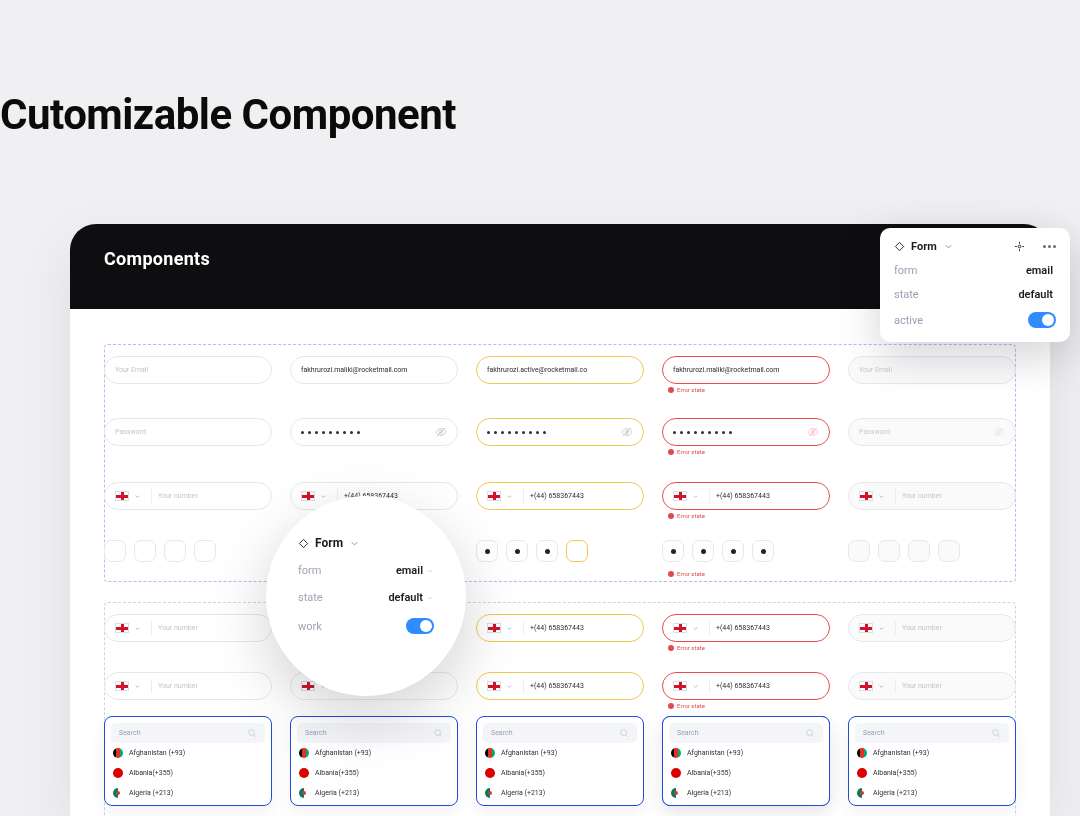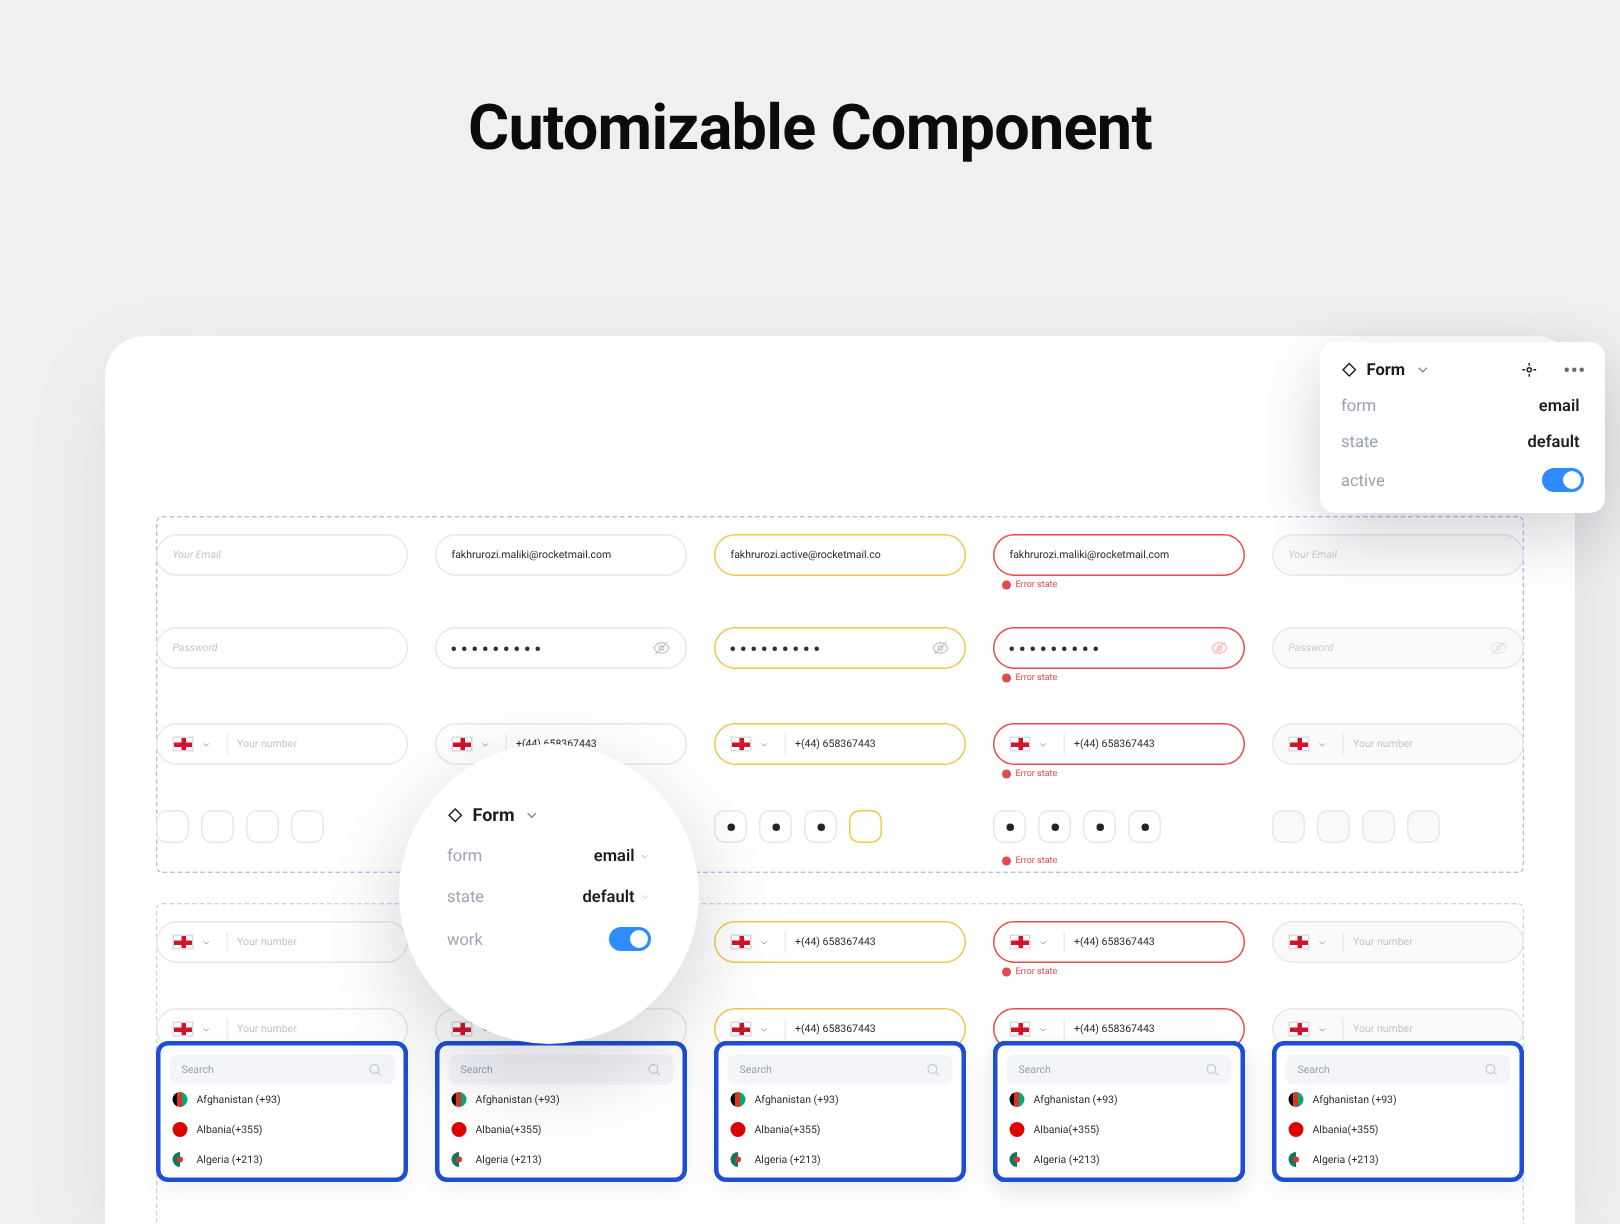--- a/index.html
+++ b/index.html
@@ -1,31 +1,31 @@
 <!DOCTYPE html>
 <html><head>
 <meta charset="utf-8">
 <style>
 * { box-sizing: border-box; margin: 0; padding: 0; }
 body { font-family: -apple-system, BlinkMacSystemFont, "Segoe UI", Roboto, Helvetica, Arial, sans-serif; background: #f0f0f2; width: 1080px; height: 816px; overflow: hidden; position: relative; }
-.hero { text-align: center; padding-top: 61px; }
+.hero { text-align: left; padding-top: 90px; }
 .hero h1 { font-size: 42px; font-weight: 700; color: #0b0b0c; letter-spacing: -0.5px; }
 .hero p  { margin-top: 18px; font-size: 17px; color: #6f7390; }
 .panel { position: absolute; left: 70px; right: 30px; top: 224px; bottom: 0; background: #fff; border-radius: 26px 26px 0 0; box-shadow: 0 20px 60px rgba(0,0,0,.08); overflow: hidden; }
 .panel-hd { background: #0e0e10; color: #fff; padding: 24px 34px 40px; font-size: 18px; font-weight: 700; letter-spacing: .3px; }
 .canvas { position: absolute; left: 34px; right: 34px; top: 120px; bottom: 0; }
 .dashbox { position: absolute; border: 1px dashed #b7baf0; border-radius: 4px; }
 .dashbox.a { left: 0; right: 0; top: 0; height: 238px; }
 .dashbox.b { left: 0; right: 0; top: 258px; bottom: -40px; border-color: #cfd1ee; }
 .grid { position: absolute; left: 0; right: 0; display: grid; grid-template-columns: repeat(5, 1fr); column-gap: 18px; }
 .row1 { top: 12px; } .row2 { top: 74px; } .row3 { top: 138px; } .row4 { top: 196px; }
 .rowb1 { top: 270px; } .rowb2 { top: 328px; }
 .cell { position: relative; }
 .inp { height: 28px; border: 1px solid #e7e7ee; border-radius: 14px; background: #fff; display: flex; align-items: center; padding: 0 10px; font-size: 7px; color: #2a2a33; }
-.inp.ph { color: #c3c3ce; font-style: italic; }
+.inp.ph { color: #c3c3ce; }
 .inp.focus  { border-color: #f2c84b; }
 .inp.error  { border-color: #ec4a4a; }
 .inp.disabled { background: #fafafb; color: #c9c9d2; }
 .err { position: absolute; top: 30px; left: 6px; font-size: 6px; color: #e24b4b; display: flex; align-items: center; gap: 3px; }
 .err::before { content: ""; width: 6px; height: 6px; border-radius: 50%; background: #e24b4b; display: inline-block; }
 .eye { margin-left: auto; opacity: .4; }
 .eye svg { width: 12px; height: 12px; display: block; }
 .dots { display: flex; gap: 4px; }
 .dots i { width: 3px; height: 3px; border-radius: 50%; background: #2d2d36; display: block; }
 .flag { width: 14px; height: 10px; position: relative; background: #fff; border: .5px solid #dcdce2; flex: none; }
@@ -36,21 +36,21 @@
 .chev svg { width: 7px; height: 7px; display: block; }
 .sep { width: 1px; height: 14px; background: #ececf1; margin: 0 6px; }
 .num { font-size: 7px; }
 .num.ph { color: #c3c3ce; text-align: center; }
 .otp { display: flex; gap: 8px; }
 .otp span { width: 22px; height: 22px; border: 1px solid #e7e7ee; border-radius: 7px; display: flex; align-items: center; justify-content: center; }
 .otp .d { width: 5px; height: 5px; background: #23232b; border-radius: 50%; }
 .otp.focus span:last-child { border-color: #f2c84b; }
 .otp.disabled span { background: #fafafb; }
 
-.dd { position: absolute; left: 0; right: 0; top: 22px; background: #fff; border: 3px solid #1d4ed8; border-radius: 8px; box-shadow: 0 6px 18px rgba(20,20,40,.06); padding: 6px 6px 2px; }
+.dd { position: absolute; left: 0; right: 0; top: 44px; background: #fff; border: 1px solid #1d4ed8; border-radius: 8px; box-shadow: 0 6px 18px rgba(20,20,40,.06); padding: 6px 6px 2px; }
 .srch { height: 20px; background: #f3f5f9; border-radius: 5px; display: flex; align-items: center; padding: 0 8px; font-size: 7px; color: #9aa0b3; justify-content: space-between; }
 .srch svg { width: 10px; height: 10px; opacity: .5; }
 .opt { display: flex; align-items: center; gap: 6px; font-size: 7px; color: #2e2e37; padding: 5px 2px; }
 .fl { width: 10px; height: 10px; border-radius: 50%; flex: none; }
 .fl.af { background: linear-gradient(90deg,#000 33%,#d32 33% 66%,#0a7 66%); }
 .fl.al { background: #d00; position: relative; }
 .fl.dz { background: linear-gradient(90deg,#0a7b5a 50%, #fff 50%); position:relative; }
 .fl.dz::after{content:"";position:absolute;left:3px;top:3px;width:4px;height:4px;border-radius:50%;background:#d33;}
 
 .bubble { position: absolute; left: 162px; top: 152px; width: 200px; height: 200px; border-radius: 50%; background: #fff; box-shadow: 0 20px 60px rgba(10,10,30,.18); padding: 40px 32px 0; }
@@ -71,20 +71,21 @@
 .more-dots{display:flex;gap:2px;} .more-dots i{width:3px;height:3px;border-radius:50%;background:#6a6a74;}
 </style>
 </head>
 <body>
 
 <div class="hero">
   <h1>Cutomizable Component</h1>
 </div>
 
 <div class="panel">
+  <div class="panel-hd">Components</div>
 
   <div class="canvas">
     <div class="dashbox a"></div>
     <div class="dashbox b"></div>
 
     <div class="grid row1">
       <div class="cell">
           <div class="inp ph">
             <span>Your Email</span>
           </div>

